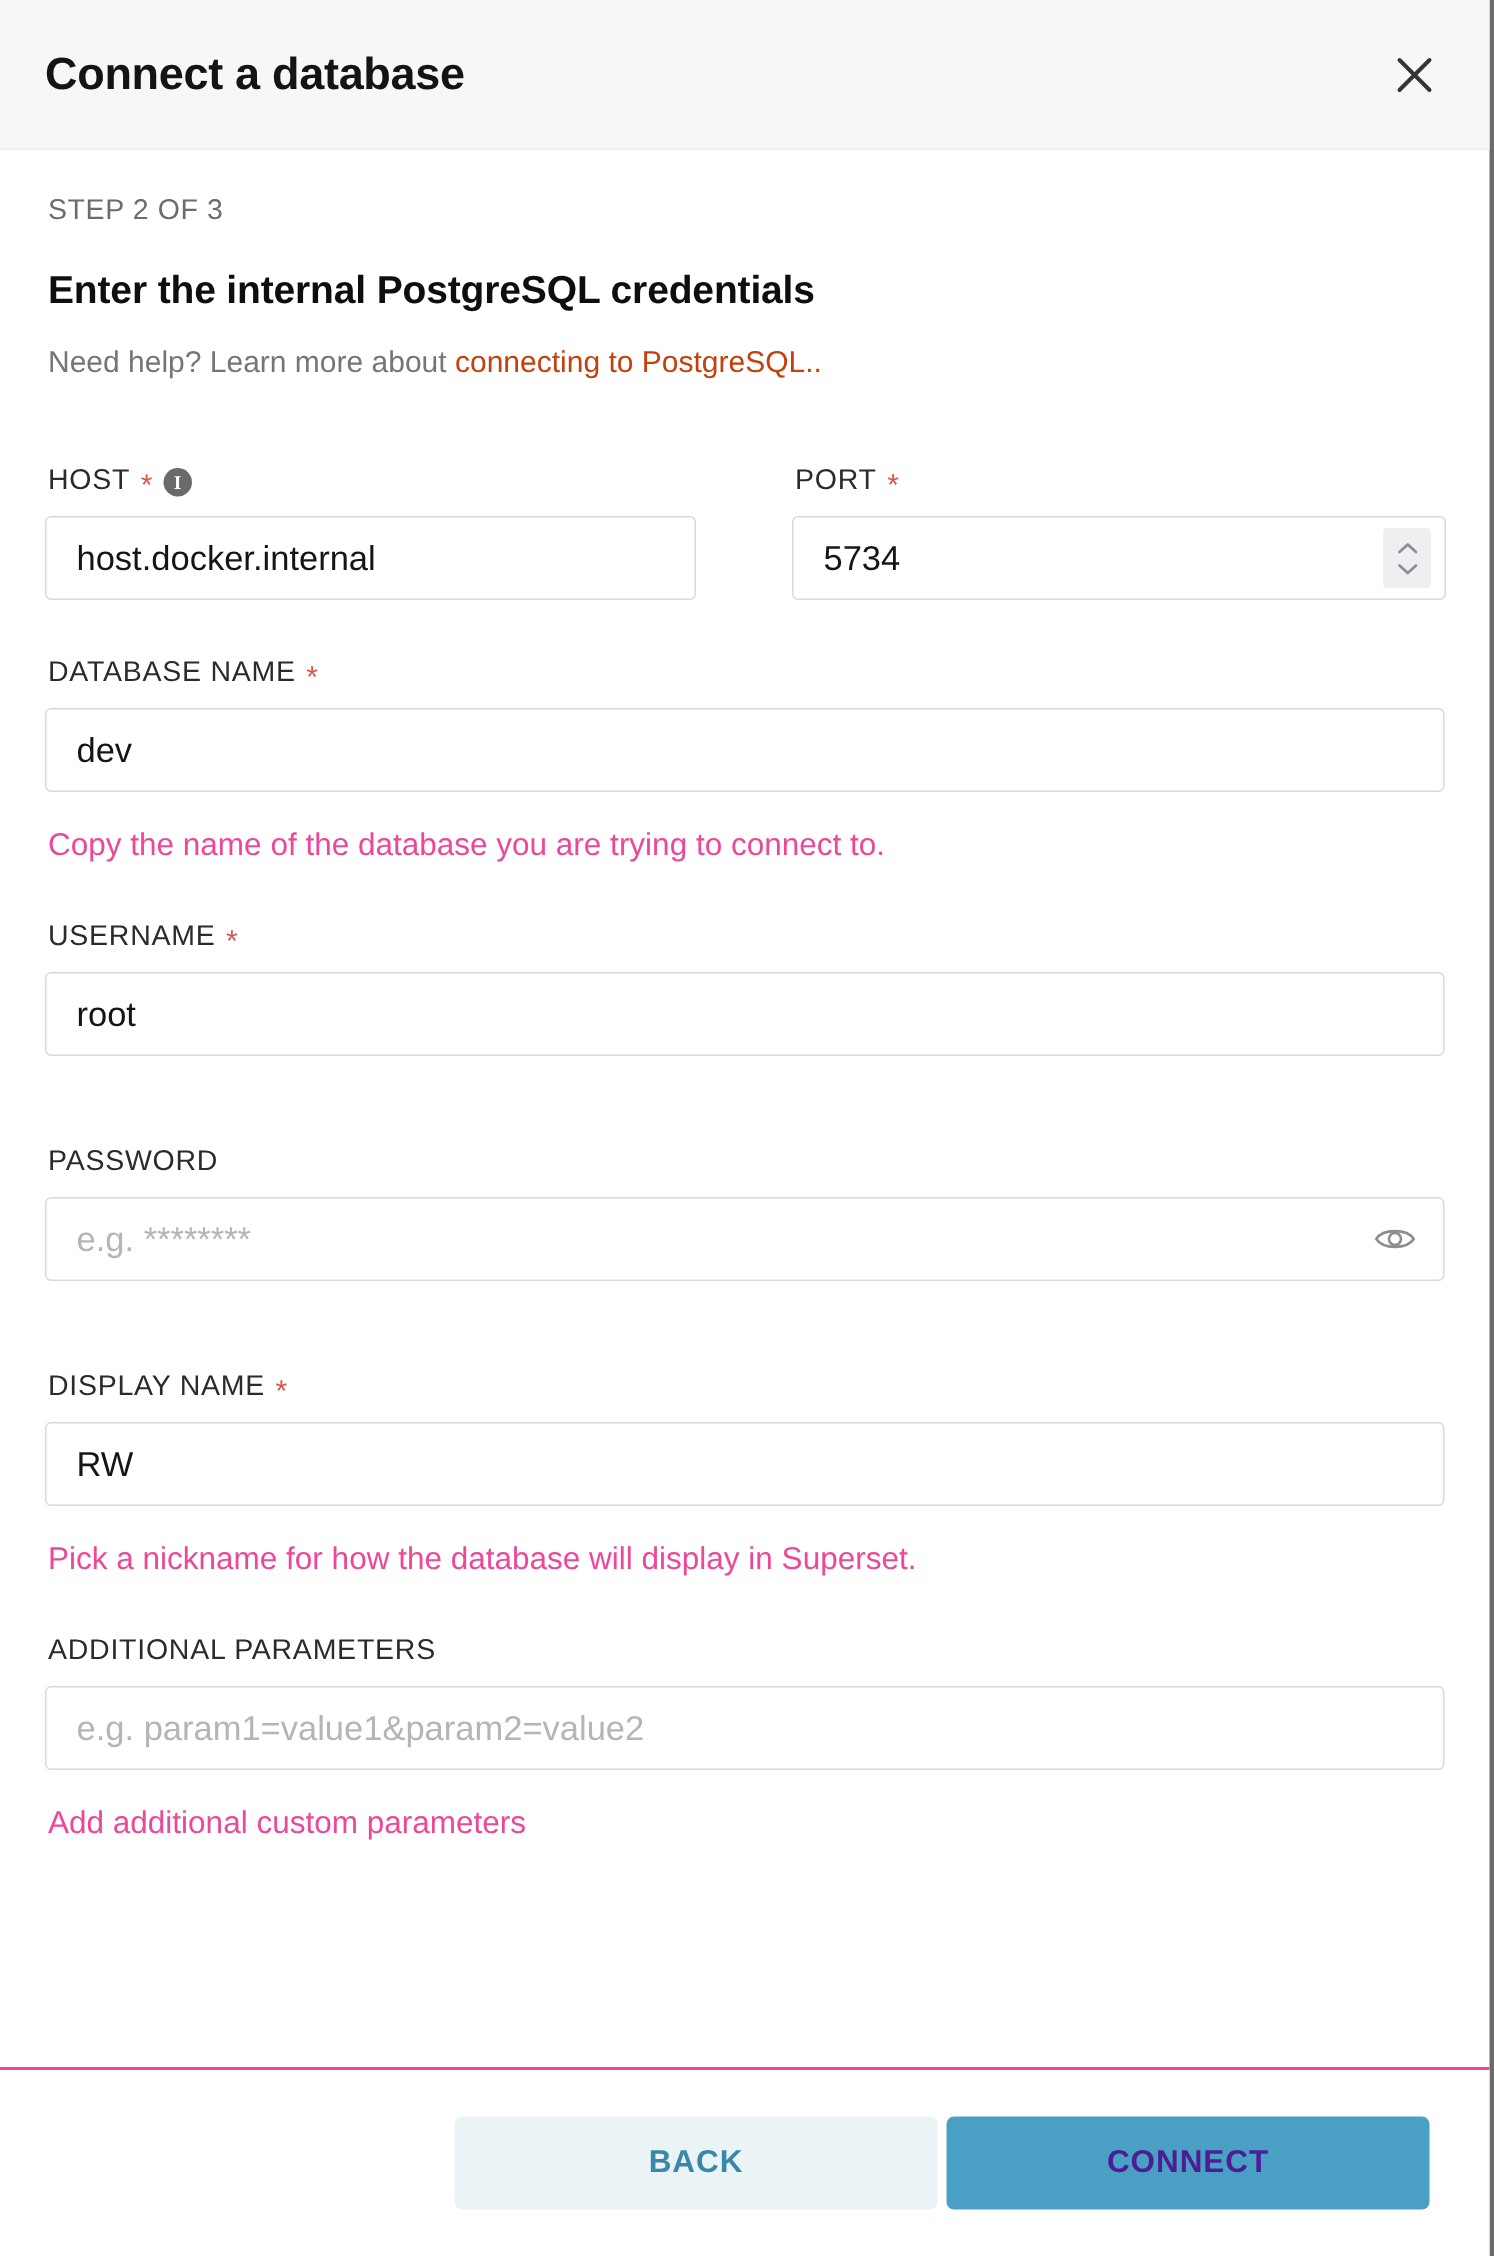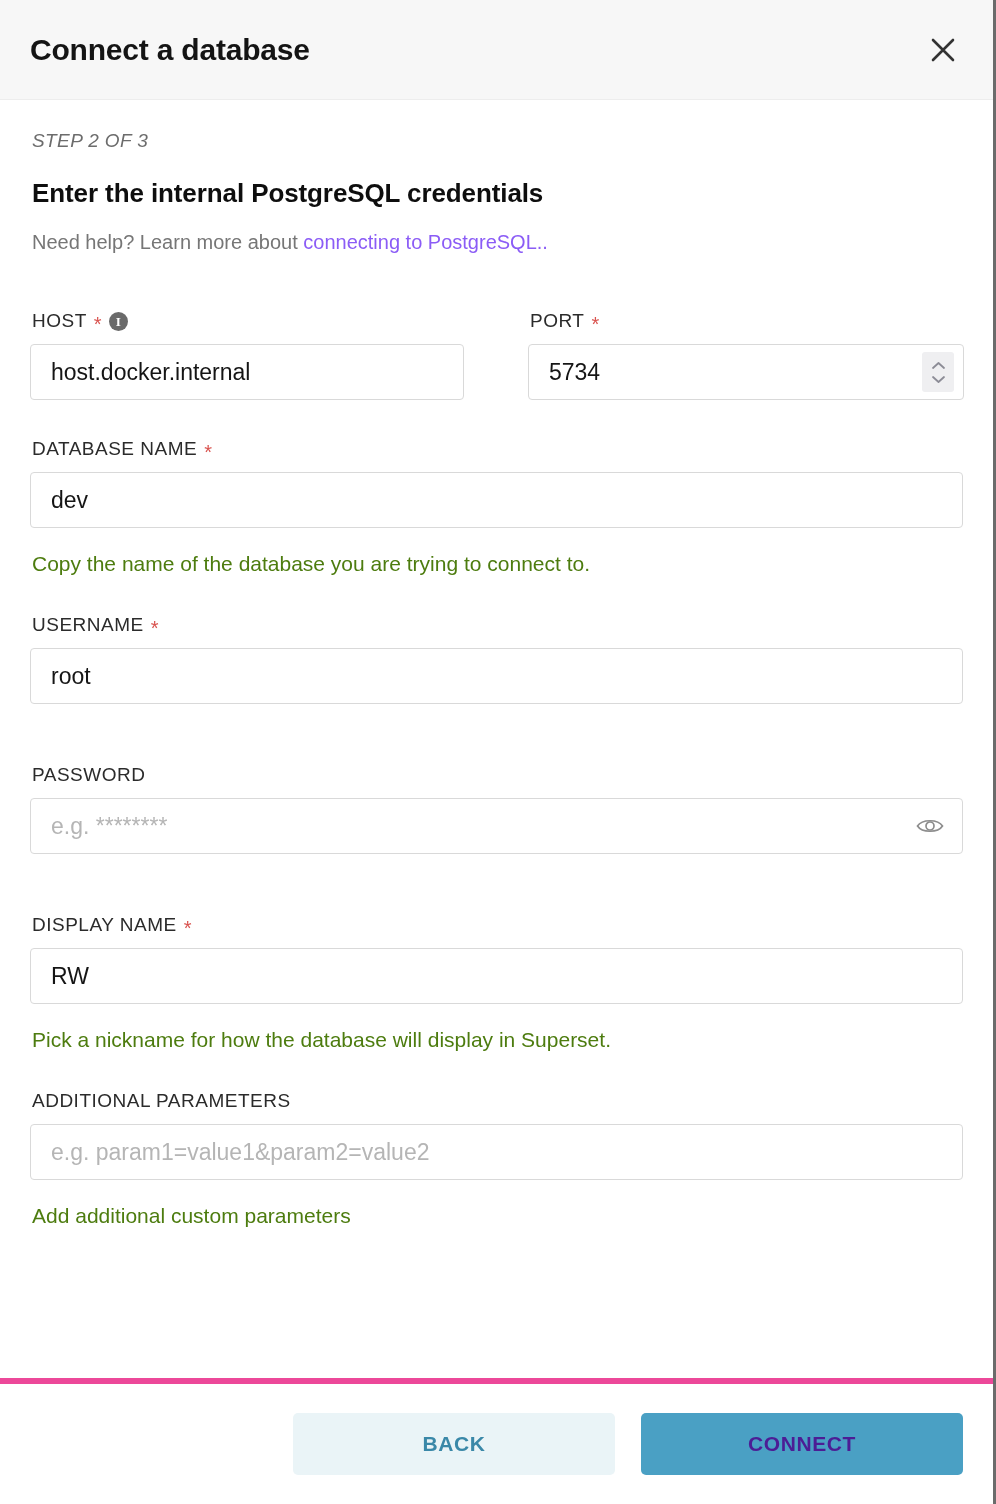--- a/index.html
+++ b/index.html
@@ -64,36 +64,35 @@
     overflow: hidden;
     position: relative;
   }
 
   .step-label {
     font-size: 19px;
     color: #6c6c6c;
     letter-spacing: 0.4px;
     margin: 0 0 26px 2px;
     text-transform: uppercase;
-    font-style: italic;
   }
   .section-title {
     font-size: 26px;
     font-weight: bold;
     color: #0e0e0e;
     margin: 0 0 22px 2px;
     letter-spacing: -0.1px;
   }
   .helper-lead {
     font-size: 20px;
     color: #767676;
     margin: 0 0 56px 2px;
   }
   .helper-lead a {
-    color: #8b5cf6;
+    color: #c2410c;
     text-decoration: none;
   }
 
   
   .field-label {
     font-size: 19px;
     color: #2b2b2b;
     letter-spacing: 0.5px;
     margin: 0 0 12px 2px;
     display: flex;
@@ -144,21 +143,21 @@
     margin-bottom: 38px;
   }
   .col-host { width: 434px; flex: 0 0 434px; }
   .col-port { width: 436px; flex: 0 0 436px; }
 
   .field-block { margin-bottom: 60px; }
   .field-block.tight { margin-bottom: 24px; }
 
   .field-help {
     font-size: 21px;
-    color: #4d7c0f;
+    color: #ec4899;
     margin: 16px 0 38px 2px;
   }
 
   
   .spinner {
     position: absolute;
     right: 9px;
     top: 50%;
     transform: translateY(-50%);
     width: 32px;
@@ -182,26 +181,26 @@
     cursor: pointer;
     display: flex;
     align-items: center;
   }
   .eye-btn svg { display: block; }
 
   
   .modal-footer {
     flex: 0 0 126px;
     height: 126px;
-    border-top: 6px solid #ec4899;
+    border-top: 2px solid #ec4899;
     display: flex;
     align-items: center;
     justify-content: flex-end;
-    padding: 0 30px;
-    gap: 26px;
+    padding: 0 40px;
+    gap: 6px;
     background: #ffffff;
   }
   .btn {
     height: 62px;
     border-radius: 5px;
     font-size: 21px;
     font-weight: bold;
     letter-spacing: 0.6px;
     border: none;
     cursor: pointer;

